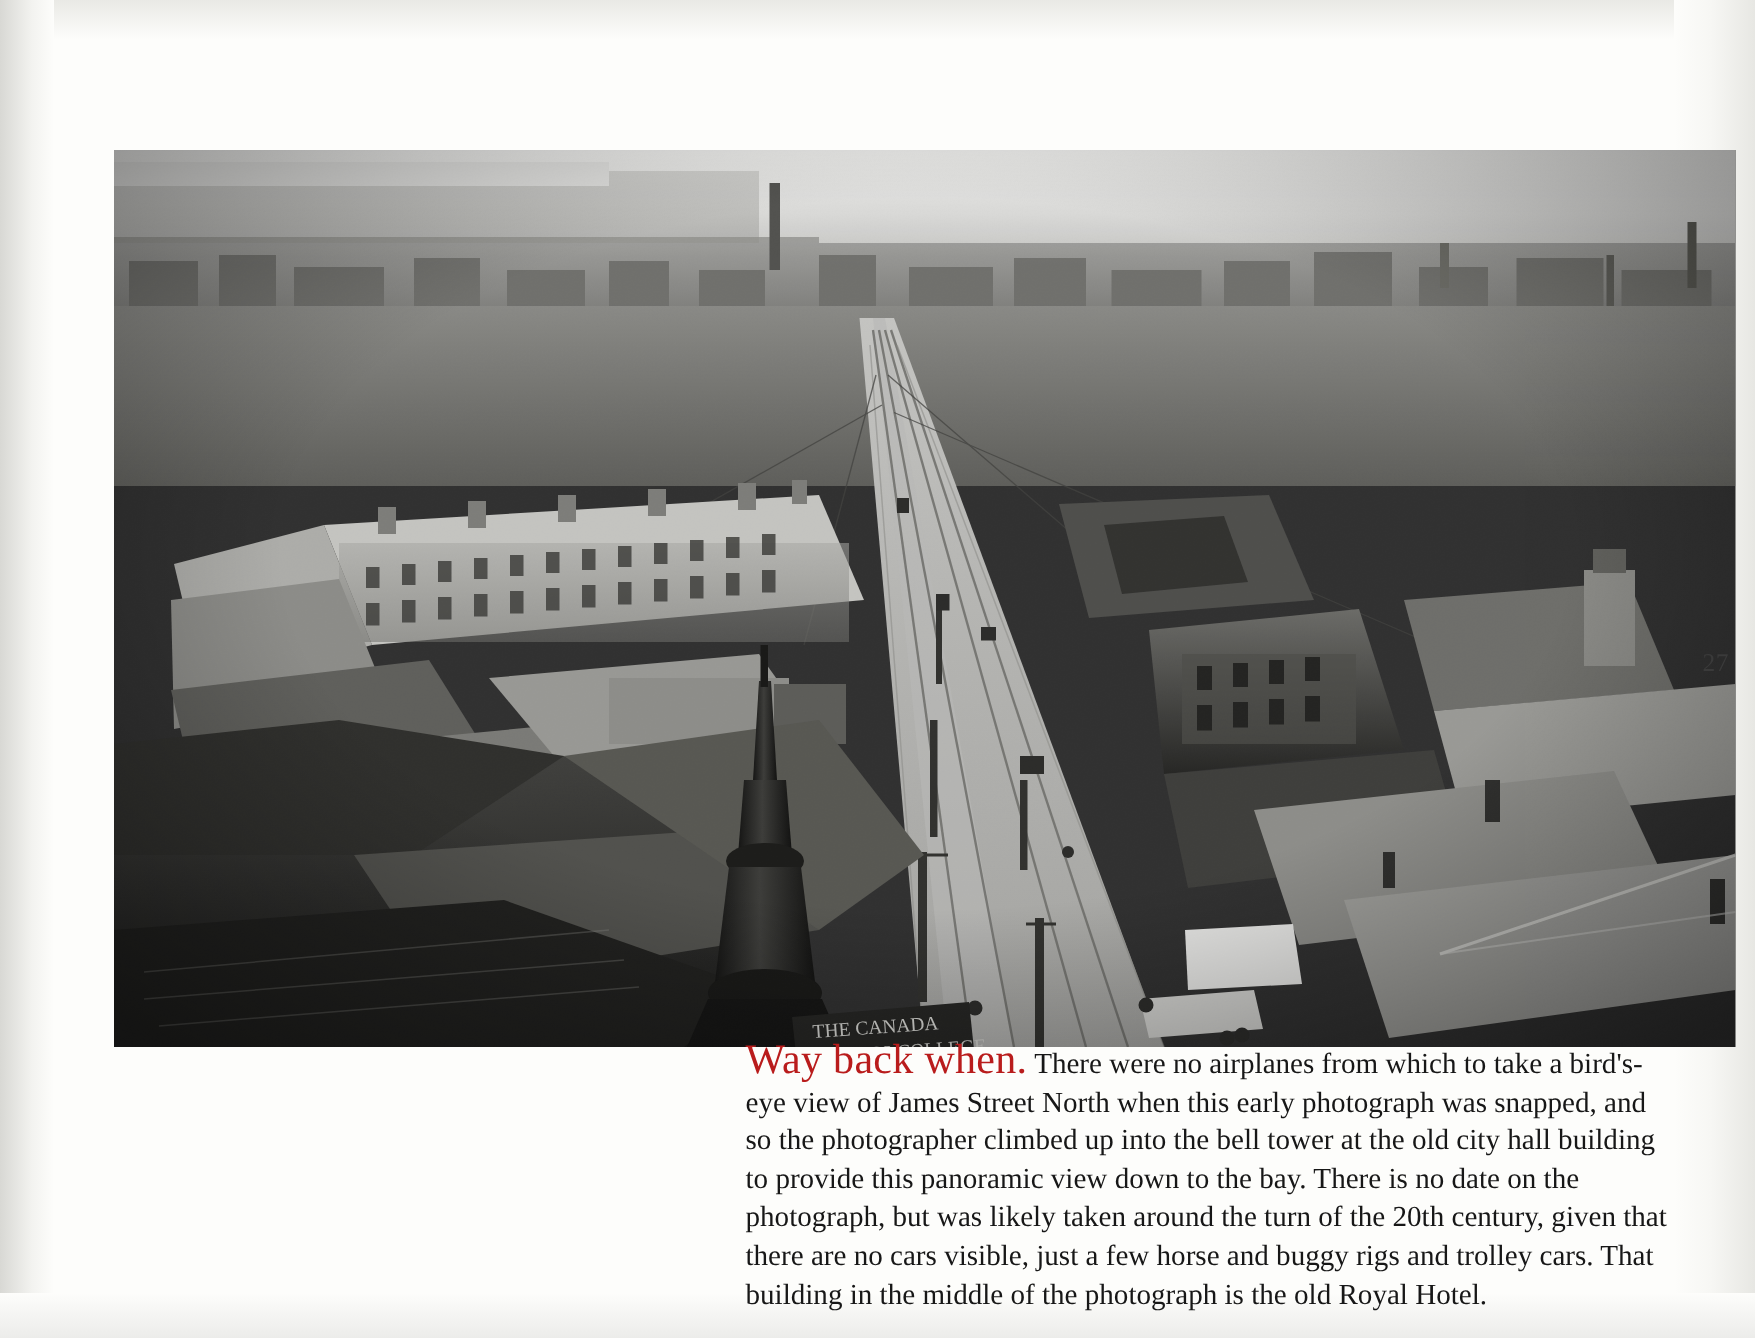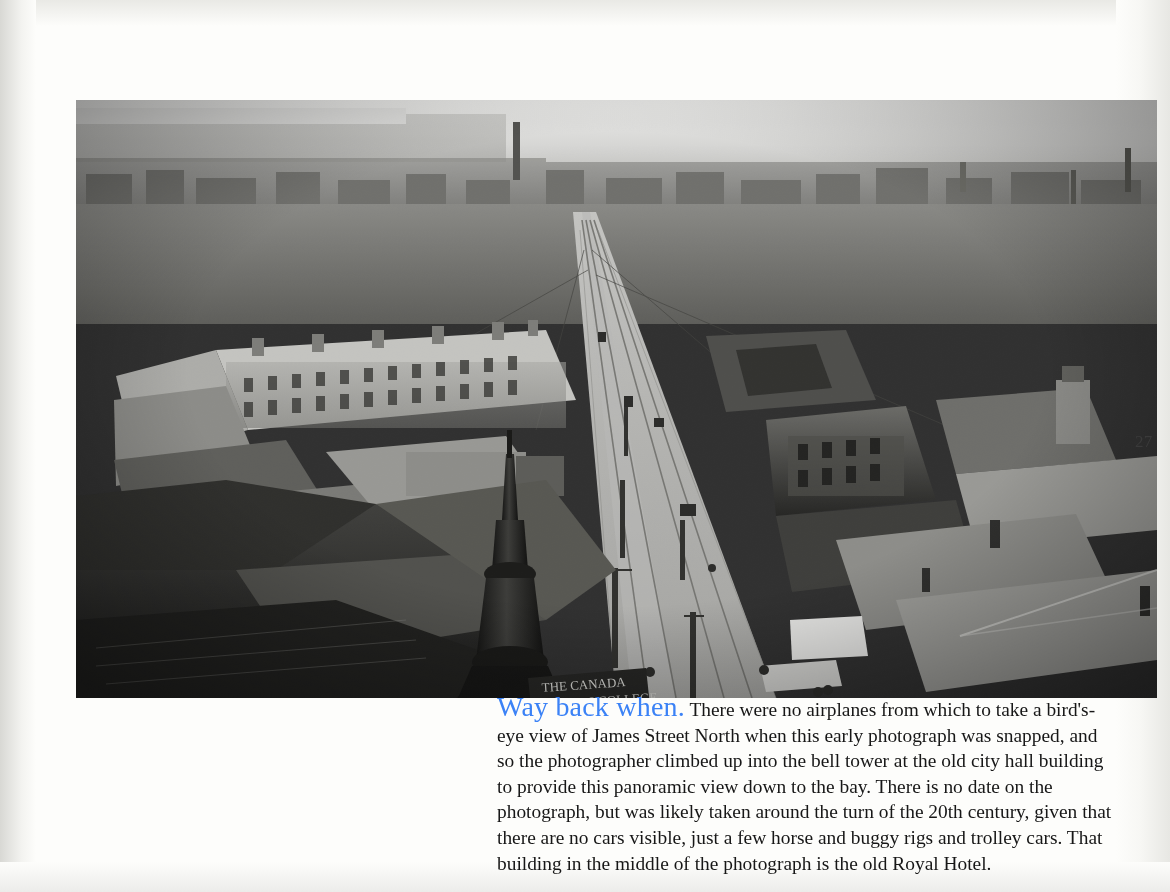--- a/index.html
+++ b/index.html
@@ -88,21 +88,21 @@
     font-family: "Liberation Serif", serif;
     font-size: 19.5px;
     line-height: 25.6px;
     text-align: left;
     -webkit-font-smoothing: antialiased;
   }
   #caption-lead {
     font-size: 28px;
     line-height: 25px;
     letter-spacing: 0.2px;
-    color: #3b82f6;
+    color: #b91c1c;
   }
   #caption-body {
     font-size: 19.4px;
   }
 </style>
 </head>
 <body>
 
 <div id="page">
 

